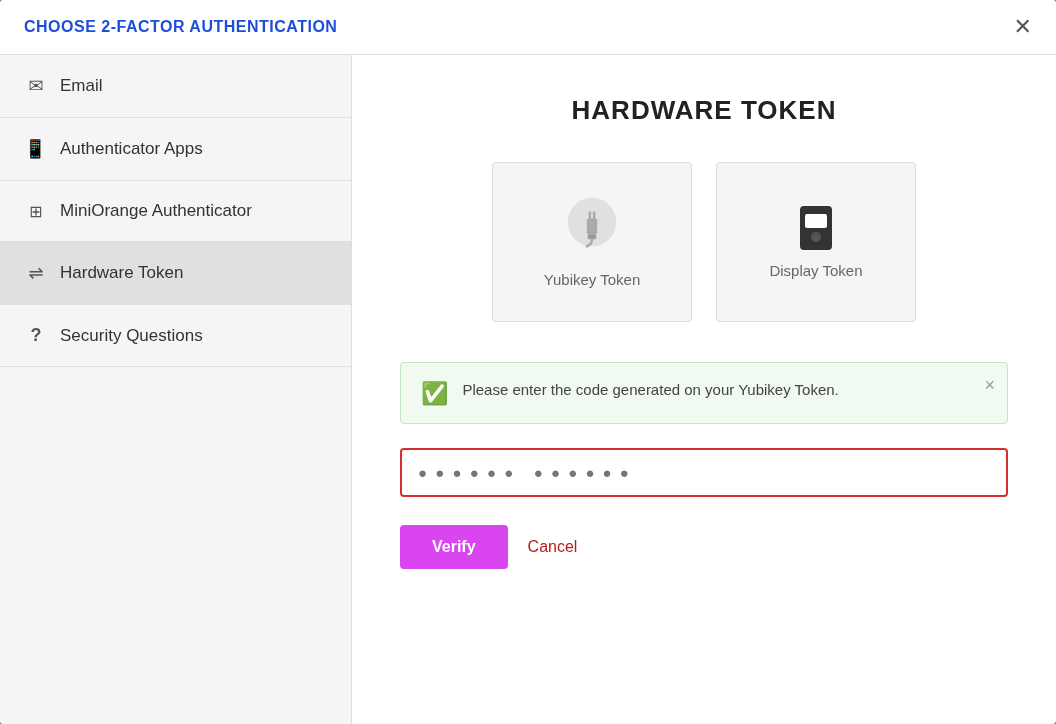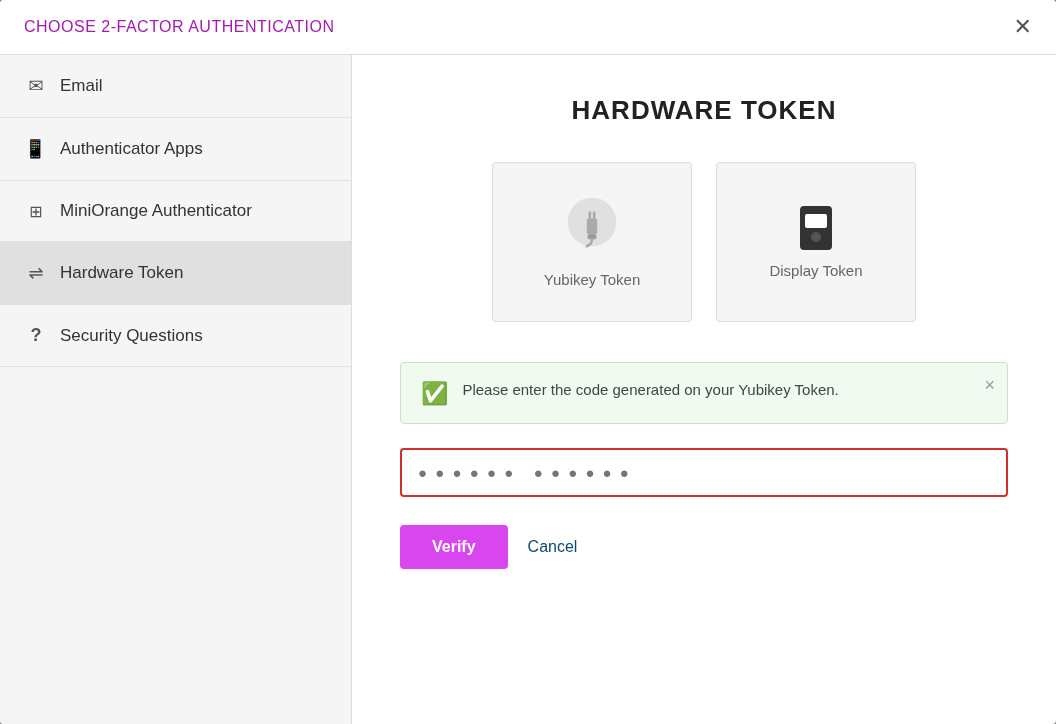--- a/index.html
+++ b/index.html
@@ -24,23 +24,23 @@
     .modal-header {
       display: flex;
       align-items: center;
       justify-content: space-between;
       padding: 16px 24px;
       border-bottom: 1px solid #ddd;
       background: #fff;
     }
     .modal-title {
       font-size: 16px;
-      font-weight: 400;
+      font-weight: 700;
       letter-spacing: 0.5px;
-      color: #a21caf;
+      color: #1d4ed8;
       text-transform: uppercase;
     }
     .close-btn {
       font-size: 22px;
       cursor: pointer;
       color: #555;
       background: none;
       border: none;
       line-height: 1;
     }
@@ -170,21 +170,21 @@
       color: #fff;
       border: none;
       border-radius: 4px;
       padding: 13px 32px;
       font-size: 16px;
       font-weight: 600;
       cursor: pointer;
     }
     .cancel-link {
       font-size: 16px;
-      color: #0c4a6e;
+      color: #b91c1c;
       cursor: pointer;
       background: none;
       border: none;
     }
     .plug-svg { width: 52px; height: 52px; }
 
     
     .display-token-icon {
       display: flex;
       flex-direction: column;

